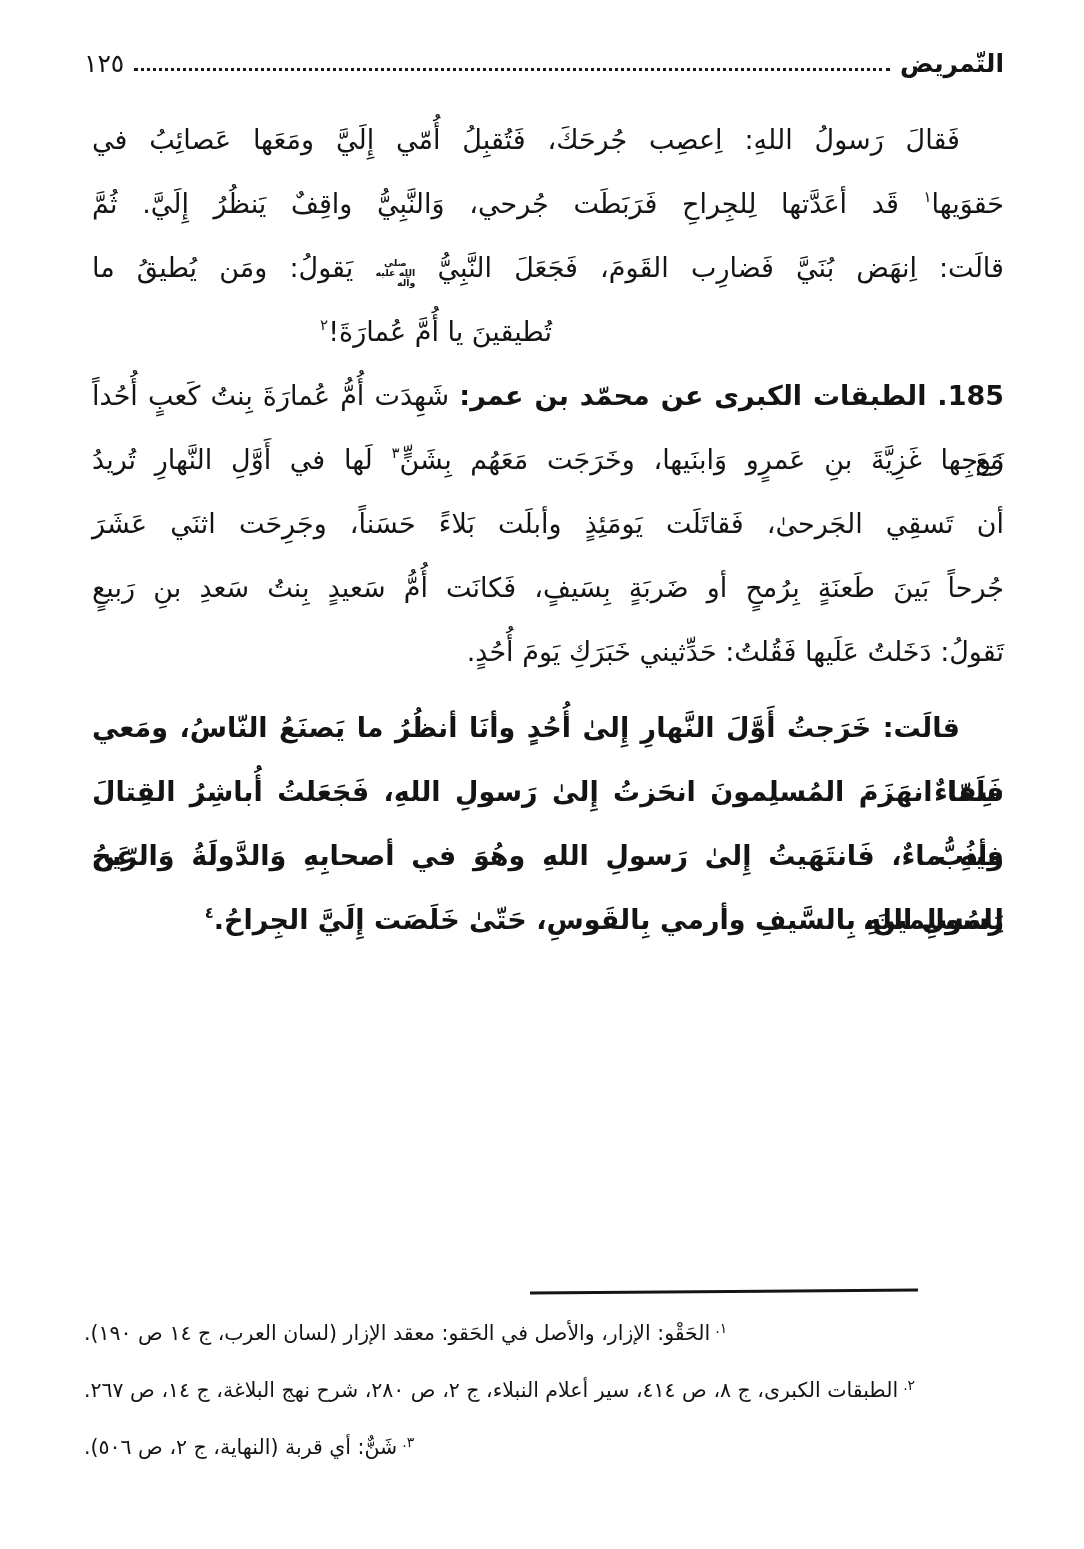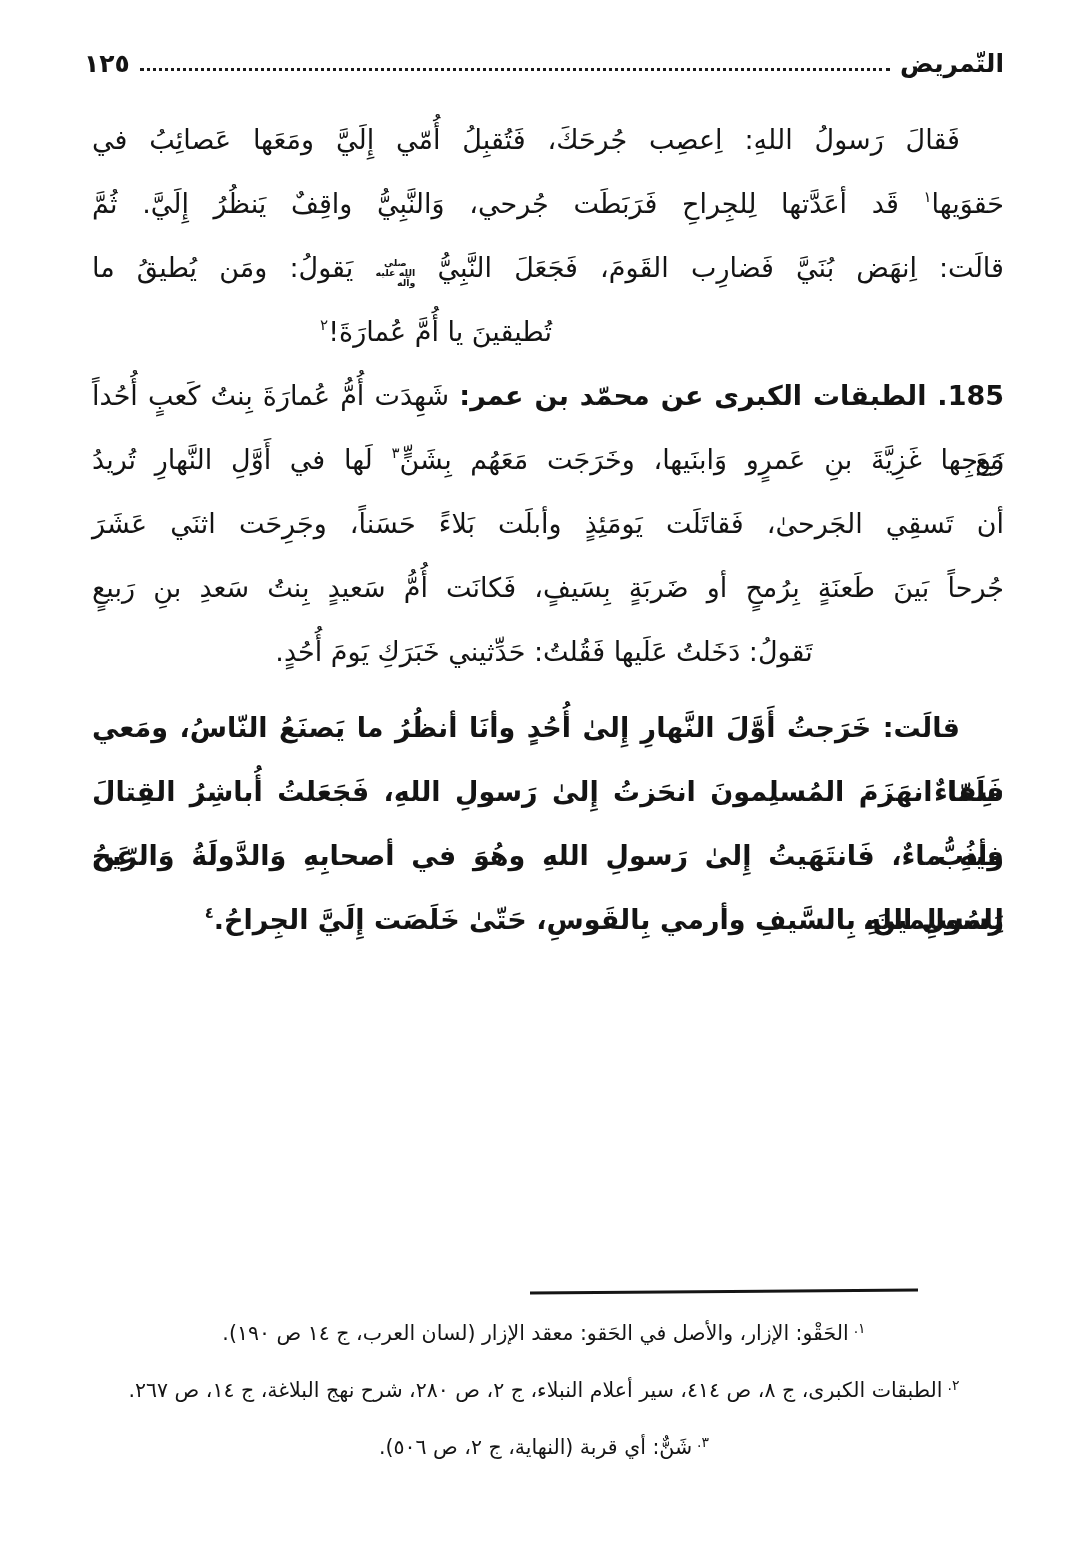--- a/index.html
+++ b/index.html
@@ -6,44 +6,44 @@
   .page{
     width:1084px;height:1549px;box-sizing:border-box;
     background:#ffffff;color:#141414;direction:rtl;
     padding:42px 80px 0 84px;position:relative;overflow:hidden;
     font-family:"DejaVu Sans",sans-serif;
   }
   
   .header{display:flex;align-items:flex-end;height:36px;margin-bottom:30px;}
   .header-title{font-size:25px;font-weight:bold;white-space:nowrap;}
   .leader{flex:1;border-bottom:3px dotted #1c1c1c;margin:0 10px 7px 10px;height:1px;}
-  .page-num{font-size:25px;font-weight:bold;white-space:nowrap;margin-top:28px;}
+  .page-num{font-size:25px;font-weight:normal;white-space:nowrap;margin-top:28px;}
   
   .body-text{font-size:27px;}
   .line{height:64px;line-height:64px;}
   .just{text-align:justify;text-align-last:justify;text-justify:inter-word;margin-left:8px;}
   .indent{text-indent:44px;}
-  .start{text-align:center;}
+  .start{text-align:right;}
   .l-a4{text-align:right;padding-left:0;padding-right:452px;}
   .l-c4{text-align:right;padding-left:24px;}
   .bold{font-weight:bold;}
   sup.ref{font-size:15px;line-height:0;vertical-align:11px;}
   .saw{
     display:inline-block;width:40px;font-size:9.5px;line-height:1.06;
     text-align:center;font-weight:bold;vertical-align:-9px;white-space:normal;
   }
   .block-c{margin-top:12px;font-weight:bold;}
   
   .gap{height:338px;}
   .fn-sep{
     border:0;border-top:3px solid #151515;width:388px;height:0;
     margin:0 86px 12px auto;transform:rotate(-0.45deg);
   }
   .footnotes{font-size:20.5px;}
-  .fn{line-height:46px;text-align:center;white-space:nowrap;}
+  .fn{line-height:46px;text-align:left;white-space:nowrap;}
   .fn + .fn{margin-top:6px;}
   .fn-num{font-size:14px;vertical-align:7px;letter-spacing:1px;margin-left:5px;}
 </style>
 </head>
 <body>
 
 <div class="page">
 
   <div class="header">
     <span class="header-title">التّمريض</span>

